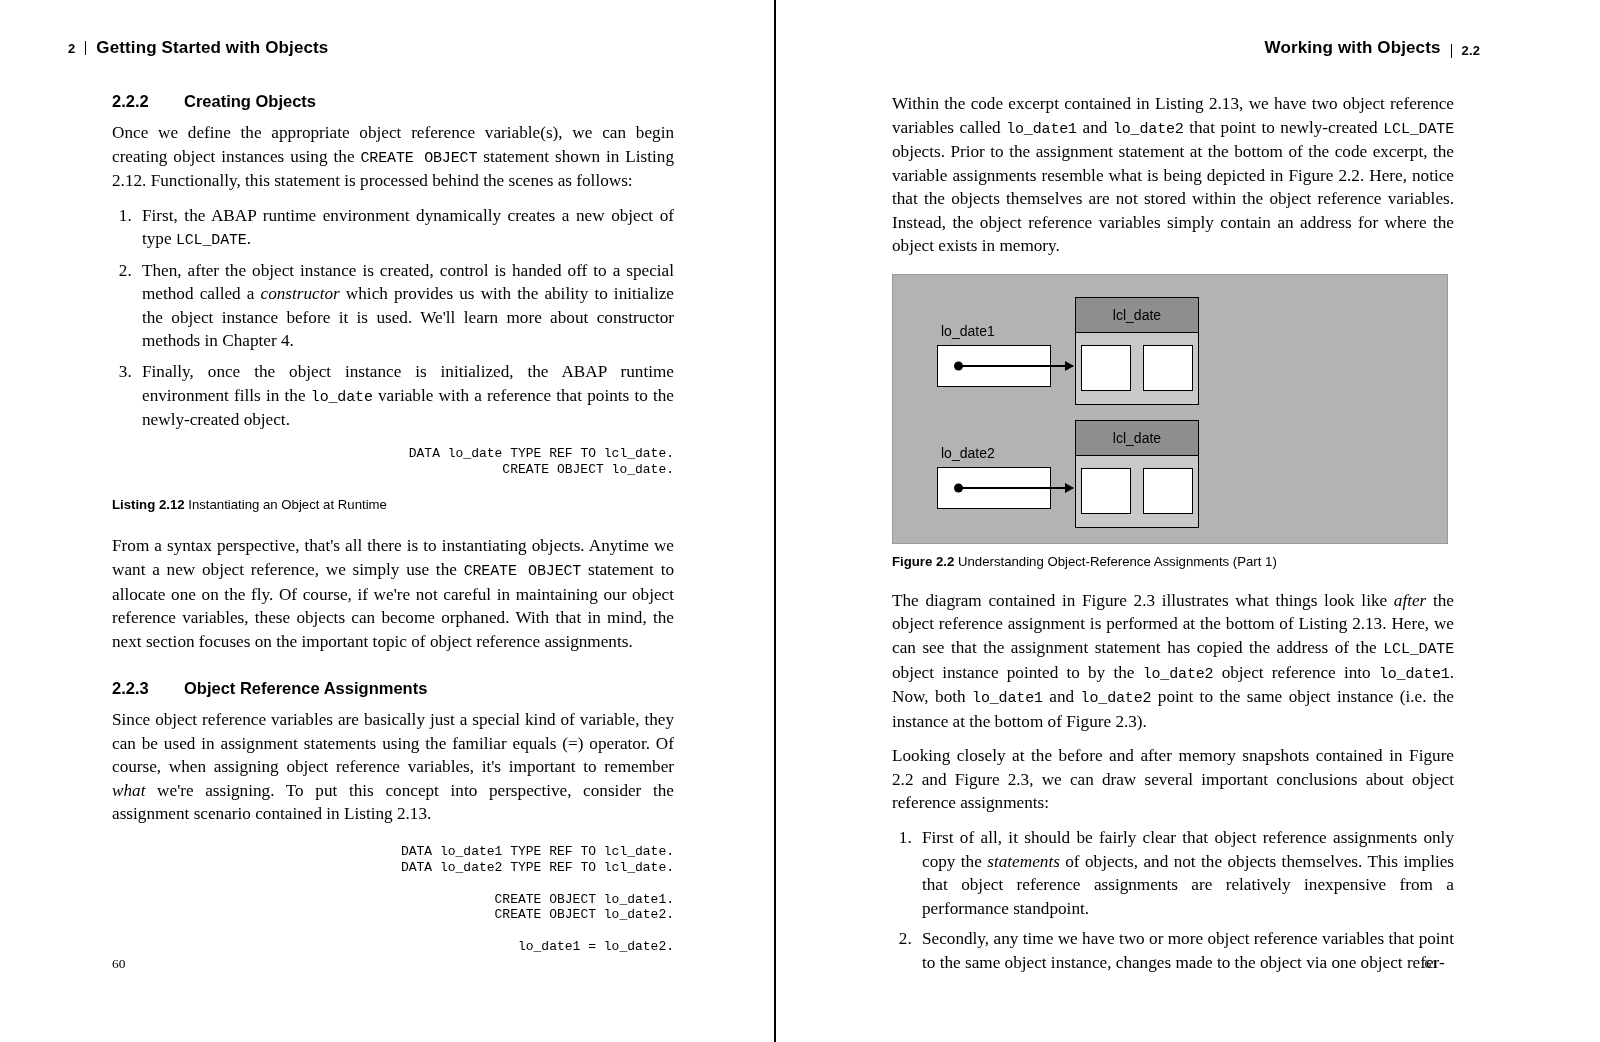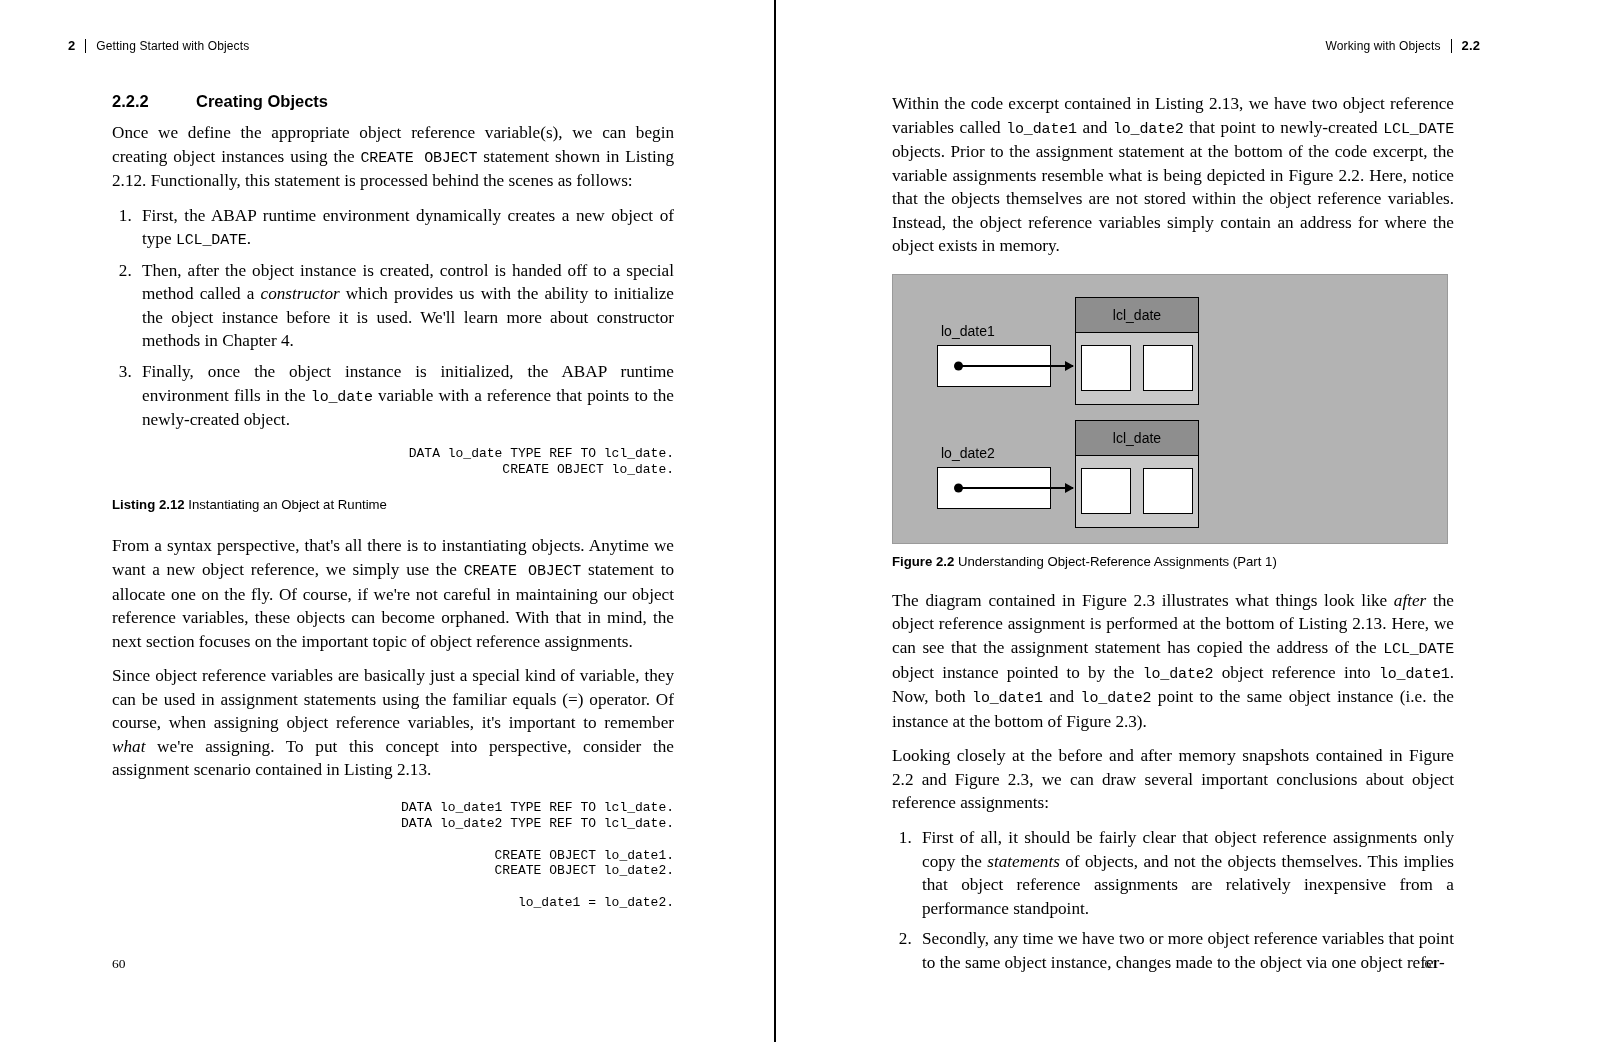--- a/index.html
+++ b/index.html
@@ -55,21 +55,22 @@
     font-weight: bold;
     font-size: 13px;
   }
   .runhead .rule {
     display: inline-block;
     width: 1px;
     height: 14px;
     background: #000;
   }
   .runhead .txt {
-    font-size: 12px;
+    font-size: 17px;
+    font-weight: bold;
   }
 
   
   .folio {
     position: absolute;
     bottom: 70px;
     font-family: Liberation Serif, serif;
     font-size: 13.5px;
   }
   .folio-left { left: 112px; }
@@ -83,21 +84,21 @@
   }
   .col-left { left: 112px; }
   .col-right { left: 117px; }
 
   h3.head {
     font-family: "Liberation Sans", sans-serif;
     font-size: 16.5px;
     font-weight: bold;
     margin: 0 0 10px 0;
     display: flex;
-    gap: 28px;
+    gap: 16px;
   }
   h3.head .num { width: 56px; display: inline-block; }
 
   p.body {
     font-size: 17.2px;
     line-height: 1.37;
     text-align: justify;
     margin: 0 0 11px 0;
     hyphens: auto;
   }
@@ -246,20 +247,24 @@
         <li><span>Then, after the object instance is created, control is handed off to a special method called a </span><span class="italic">constructor</span><span> which provides us with the ability to initialize the object instance before it is used. We'll learn more about constructor methods in Chapter 4.</span></li>
         <li><span>Finally, once the object instance is initialized, the ABAP runtime environment fills in the </span><code>lo_date</code><span> variable with a reference that points to the newly-created object.</span></li>
       </ol>
 
       <pre class="listing">DATA lo_date TYPE REF TO lcl_date.
 CREATE OBJECT lo_date.</pre>
       <p class="caption"><b>Listing 2.12</b>&nbsp;<span>Instantiating an Object at Runtime</span></p>
 
       <p class="body" style="margin-top:22px"><span>From a syntax perspective, that's all there is to instantiating objects. Anytime we want a new object reference, we simply use the </span><code>CREATE OBJECT</code><span> statement to allocate one on the fly. Of course, if we're not careful in maintaining our object reference variables, these objects can become orphaned. With that in mind, the next section focuses on the important topic of object reference assignments.</span></p>
 
+      <h3 class="head" style="margin-top:26px">
+        <span class="num">2.2.3</span>
+        <span>Object Reference Assignments</span>
+      </h3>
 
       <p class="body"><span>Since object reference variables are basically just a special kind of variable, they can be used in assignment statements using the familiar equals (=) operator. Of course, when assigning object reference variables, it's important to remember </span><span class="italic">what</span><span> we're assigning. To put this concept into perspective, consider the assignment scenario contained in Listing 2.13.</span></p>
 
       <pre class="listing" style="margin-top:18px">DATA lo_date1 TYPE REF TO lcl_date.
 DATA lo_date2 TYPE REF TO lcl_date.
 
 CREATE OBJECT lo_date1.
 CREATE OBJECT lo_date2.
 
 lo_date1 = lo_date2.</pre>

